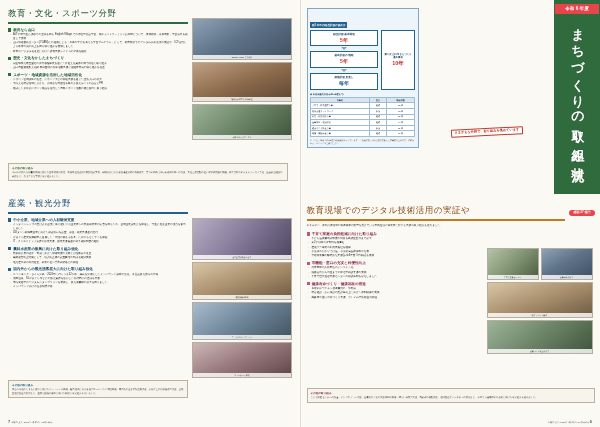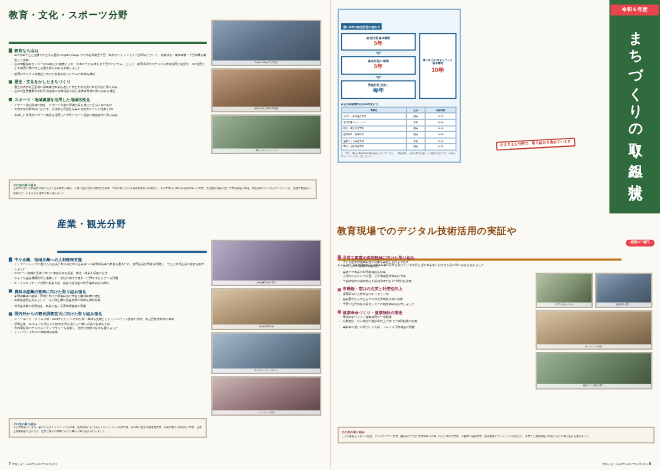--- a/index.html
+++ b/index.html
@@ -13,25 +13,25 @@
   .spread{position:absolute;inset:0;display:flex;}
   .left-page{width:300px;height:427px;background:#fbf9f4;position:relative;padding:0;}
   .right-page{width:300px;height:427px;background:#fbf9f4;position:relative;padding:0;border-left:1px solid #e4ded2;}
 
   
   .tiny{font-size:2.6px;line-height:1.45;}
   .micro{font-size:2.0px;line-height:1.35;}
 
   
   .sec-title{
-    font-size:8.5px;font-weight:bold;color:#1d4d2b;
-    border-bottom:2px solid #2f6b3c;padding-bottom:18px;margin:0 0 4px 0;
+    font-size:8.5px;font-weight:normal;color:#1d4d2b;
+    border-bottom:2px solid #2f6b3c;padding-bottom:2px;margin:0 0 4px 0;
     letter-spacing:0.5px;
   }
-  .sec-title.blue{color:#164a72;border-bottom-color:#23628f;margin-left:44px;}
+  .sec-title.blue{color:#164a72;border-bottom-color:#23628f;}
   .sec-title.orange{color:#8a4a12;border-bottom-color:#c07a20;}
   .sec-title.pink{color:#8d2b55;border-bottom-color:#c15580;}
 
   .blk{margin-bottom:3px;}
   .blk-head{
     display:flex;align-items:center;gap:2px;
     font-size:3.6px;font-weight:bold;color:#14532d;margin-bottom:1.2px;
   }
   .blk-head.blue{color:#134a6e;}
   .blk-head.pink{color:#8d2b55;}

